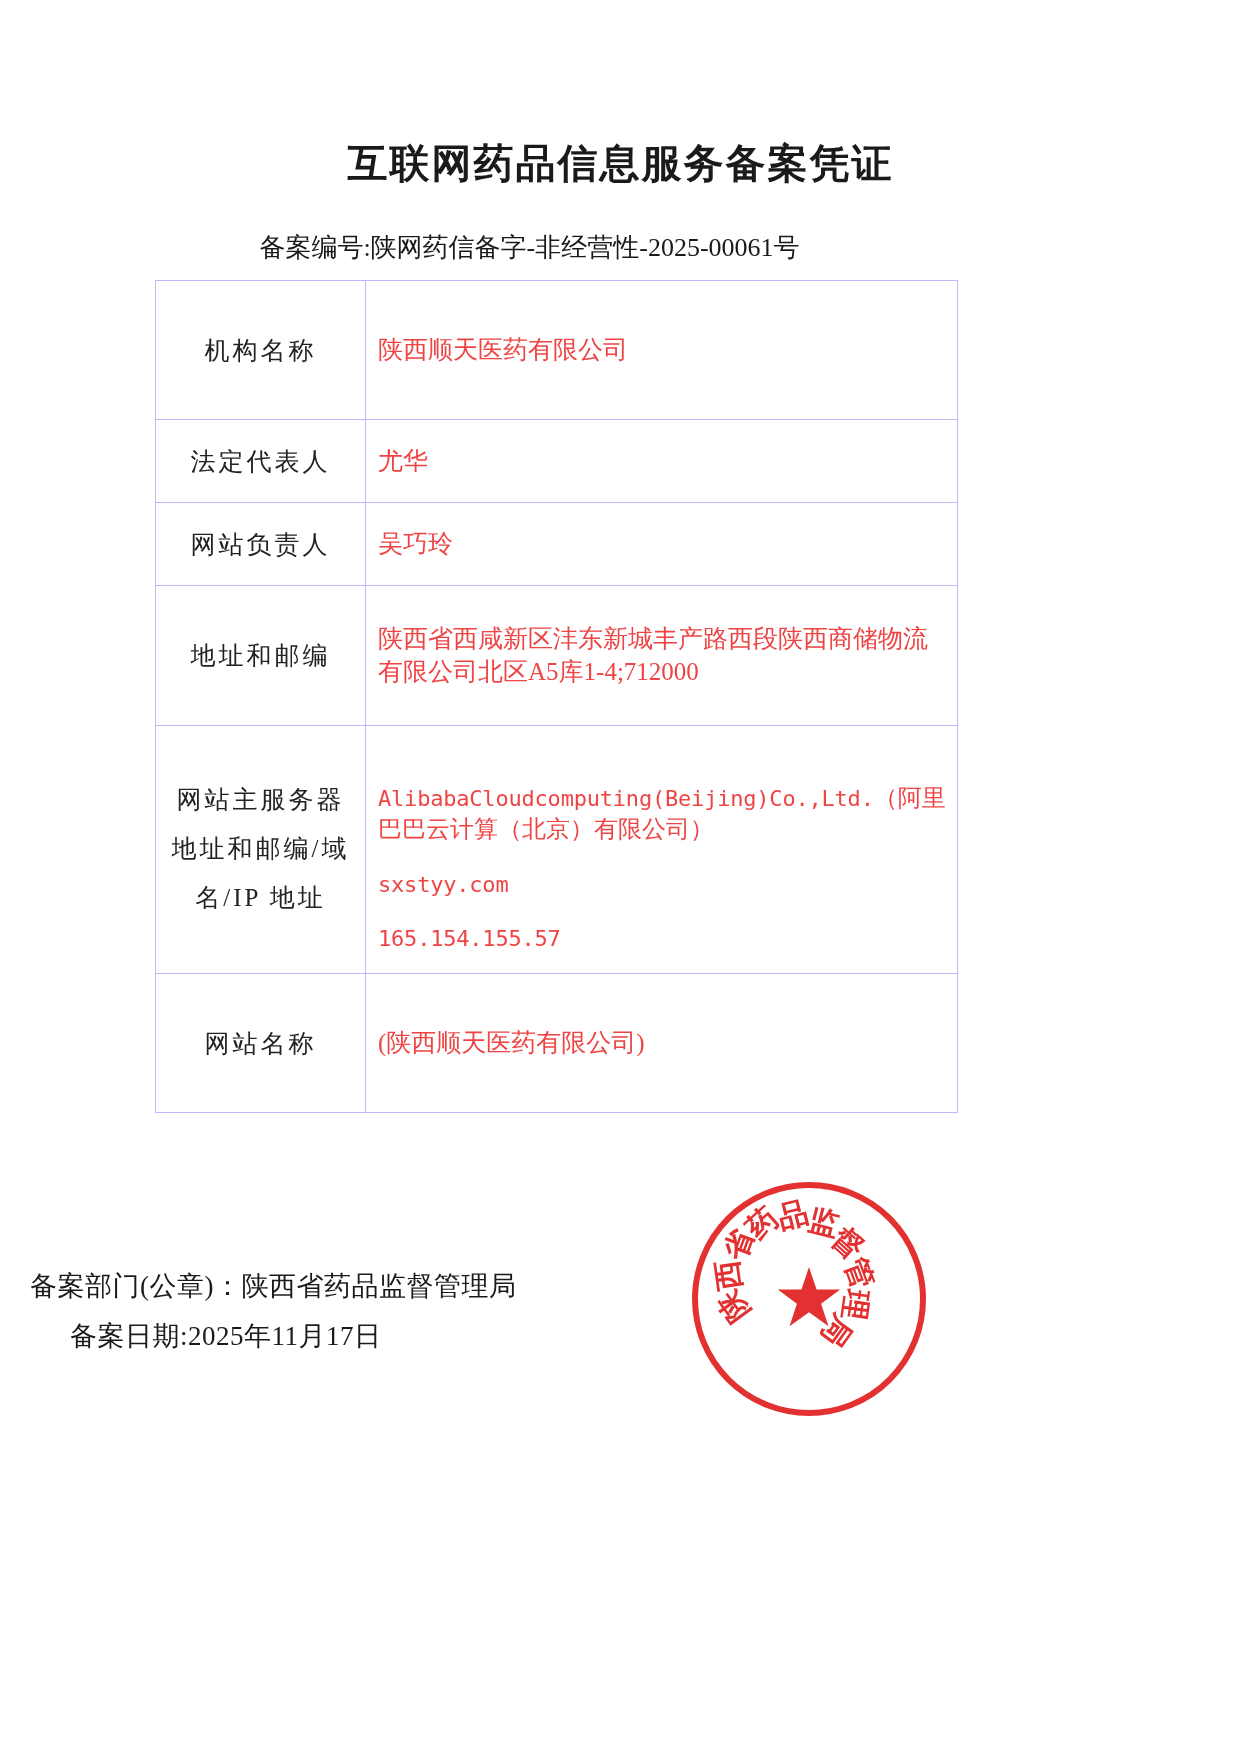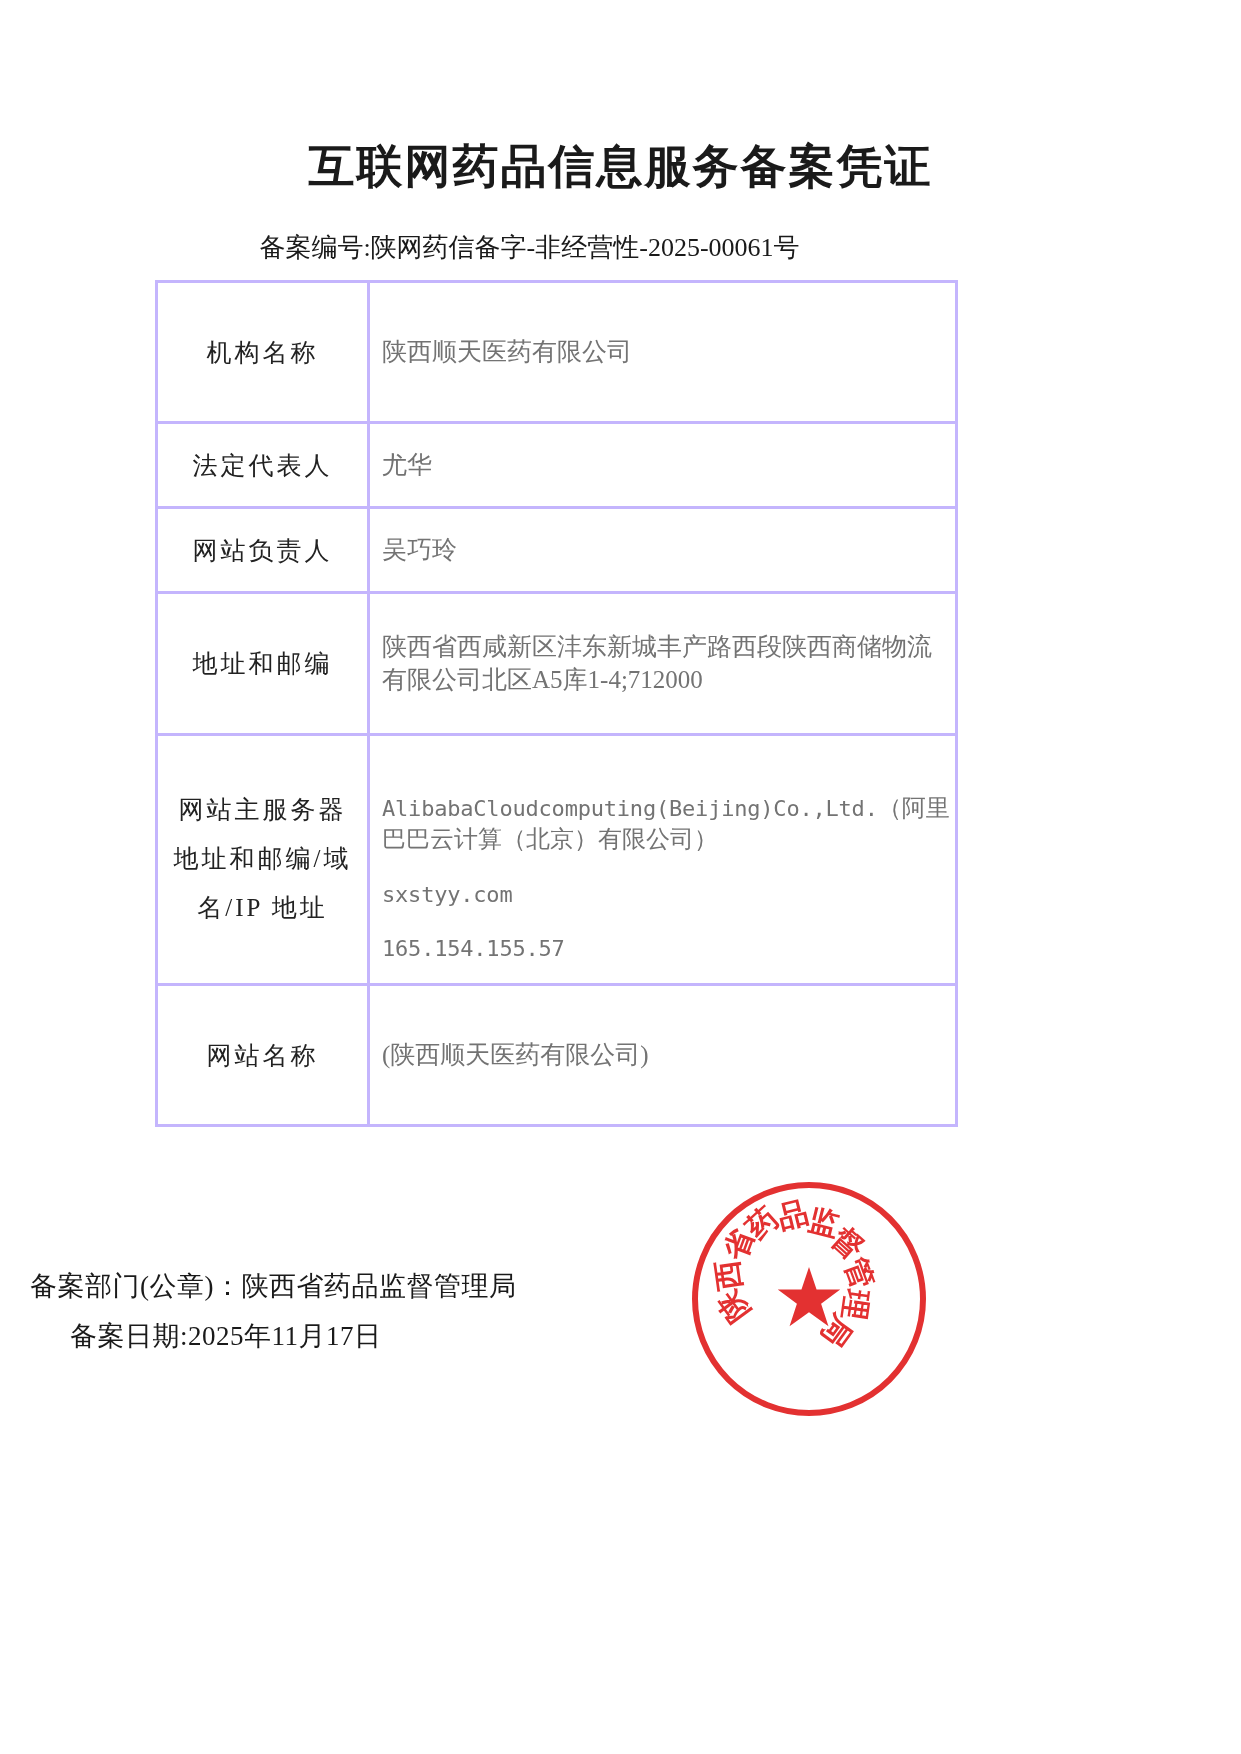--- a/index.html
+++ b/index.html
@@ -22,21 +22,21 @@
     box-sizing: border-box;
   }
 
   
   .doc-title {
     position: absolute;
     top: 136px;
     left: 0;
     width: 1241px;
     text-align: center;
-    font-size: 46px;
+    font-size: 40px;
     font-weight: bold;
     letter-spacing: 2px;
     font-family: "Liberation Serif", "DejaVu Serif", serif;
   }
   .doc-subtitle {
     position: absolute;
     top: 230px;
     left: 0;
     width: 1059px;
     text-align: center;
@@ -48,37 +48,37 @@
   
   .cert-table {
     position: absolute;
     left: 155px;
     top: 280px;
     width: 803px;
     border-collapse: collapse;
     table-layout: fixed;
   }
   .cert-table td {
-    border: 3px solid #c4b5fd;
+    border: 1px solid #c4b5fd;
     padding: 0;
     vertical-align: middle;
   }
   .cert-table td.label {
     width: 197px;
     text-align: center;
     font-size: 25px;
     letter-spacing: 3px;
     color: #222;
     padding: 0 6px;
   }
   .cert-table td.value {
     font-size: 25px;
     padding-left: 12px;
     line-height: 1.28;
-    color: #737373;
+    color: #ef4444;
     word-break: break-all;
   }
   .value-mono {
     font-family: "DejaVu Sans Mono", "Liberation Mono", monospace;
     font-size: 22px;
     letter-spacing: -0.2px;
   }
   .cn-inline {
     font-family: "Liberation Serif", "DejaVu Serif", serif;
     font-size: 24px;

